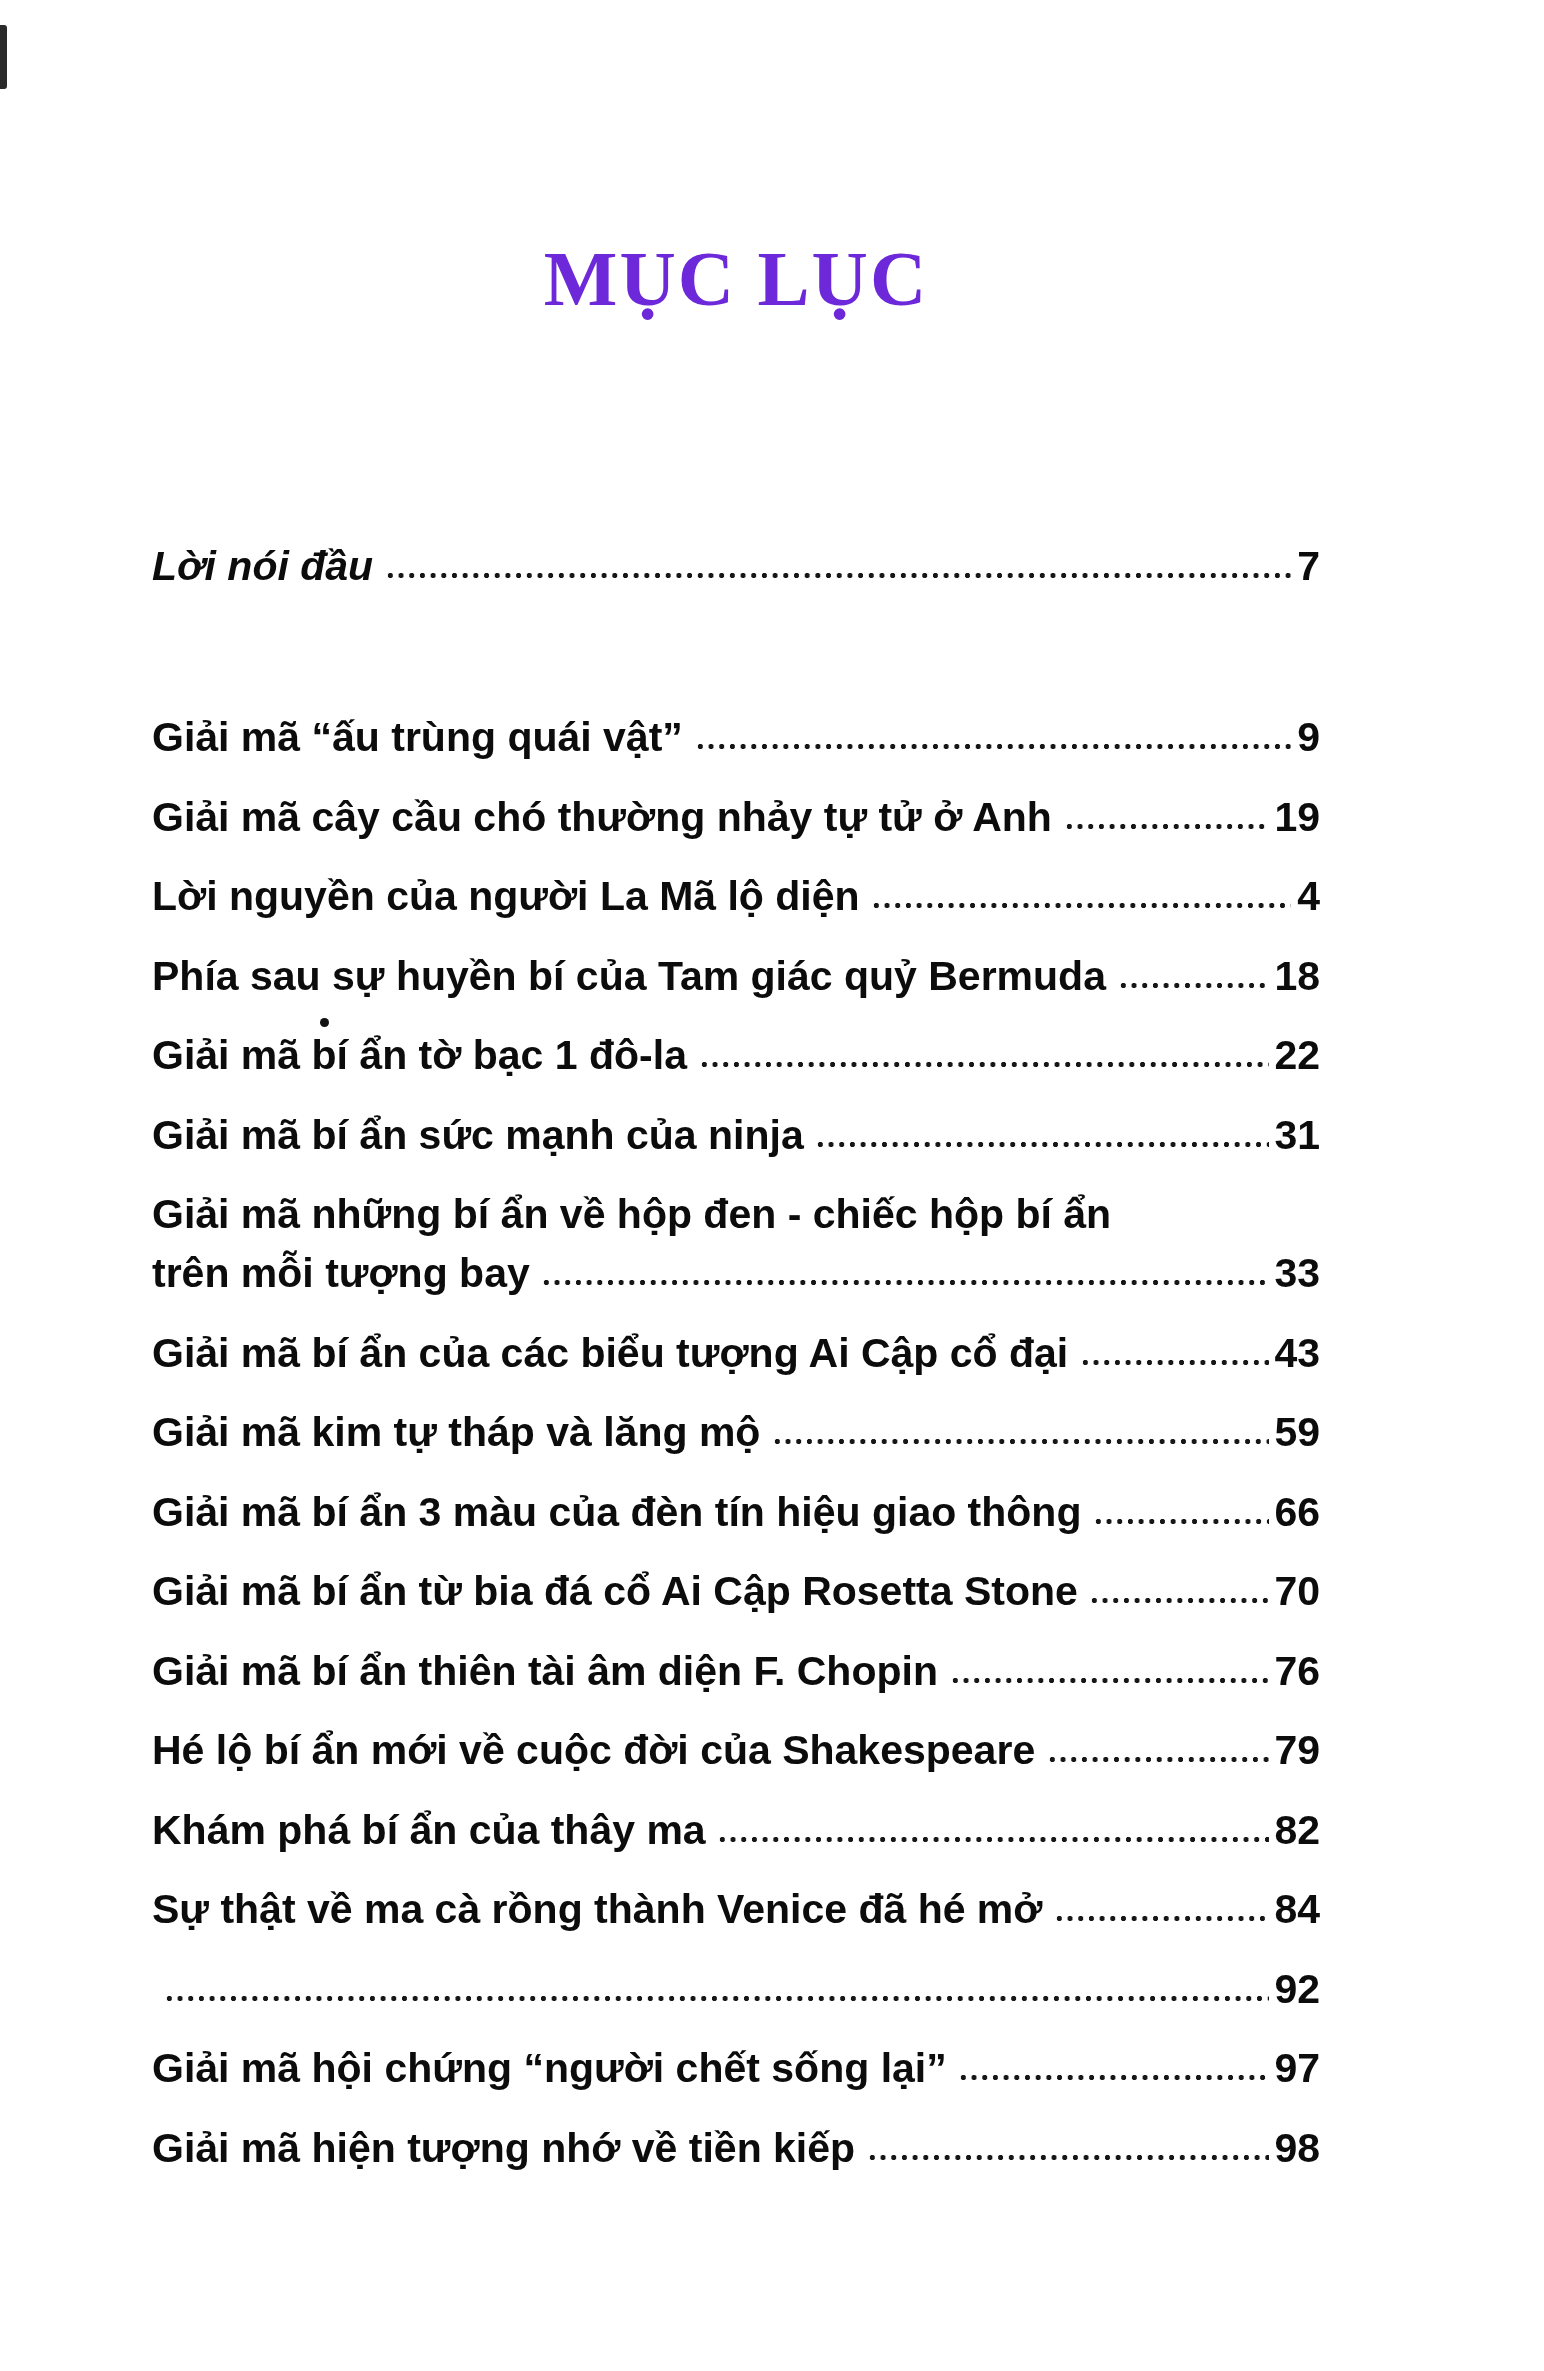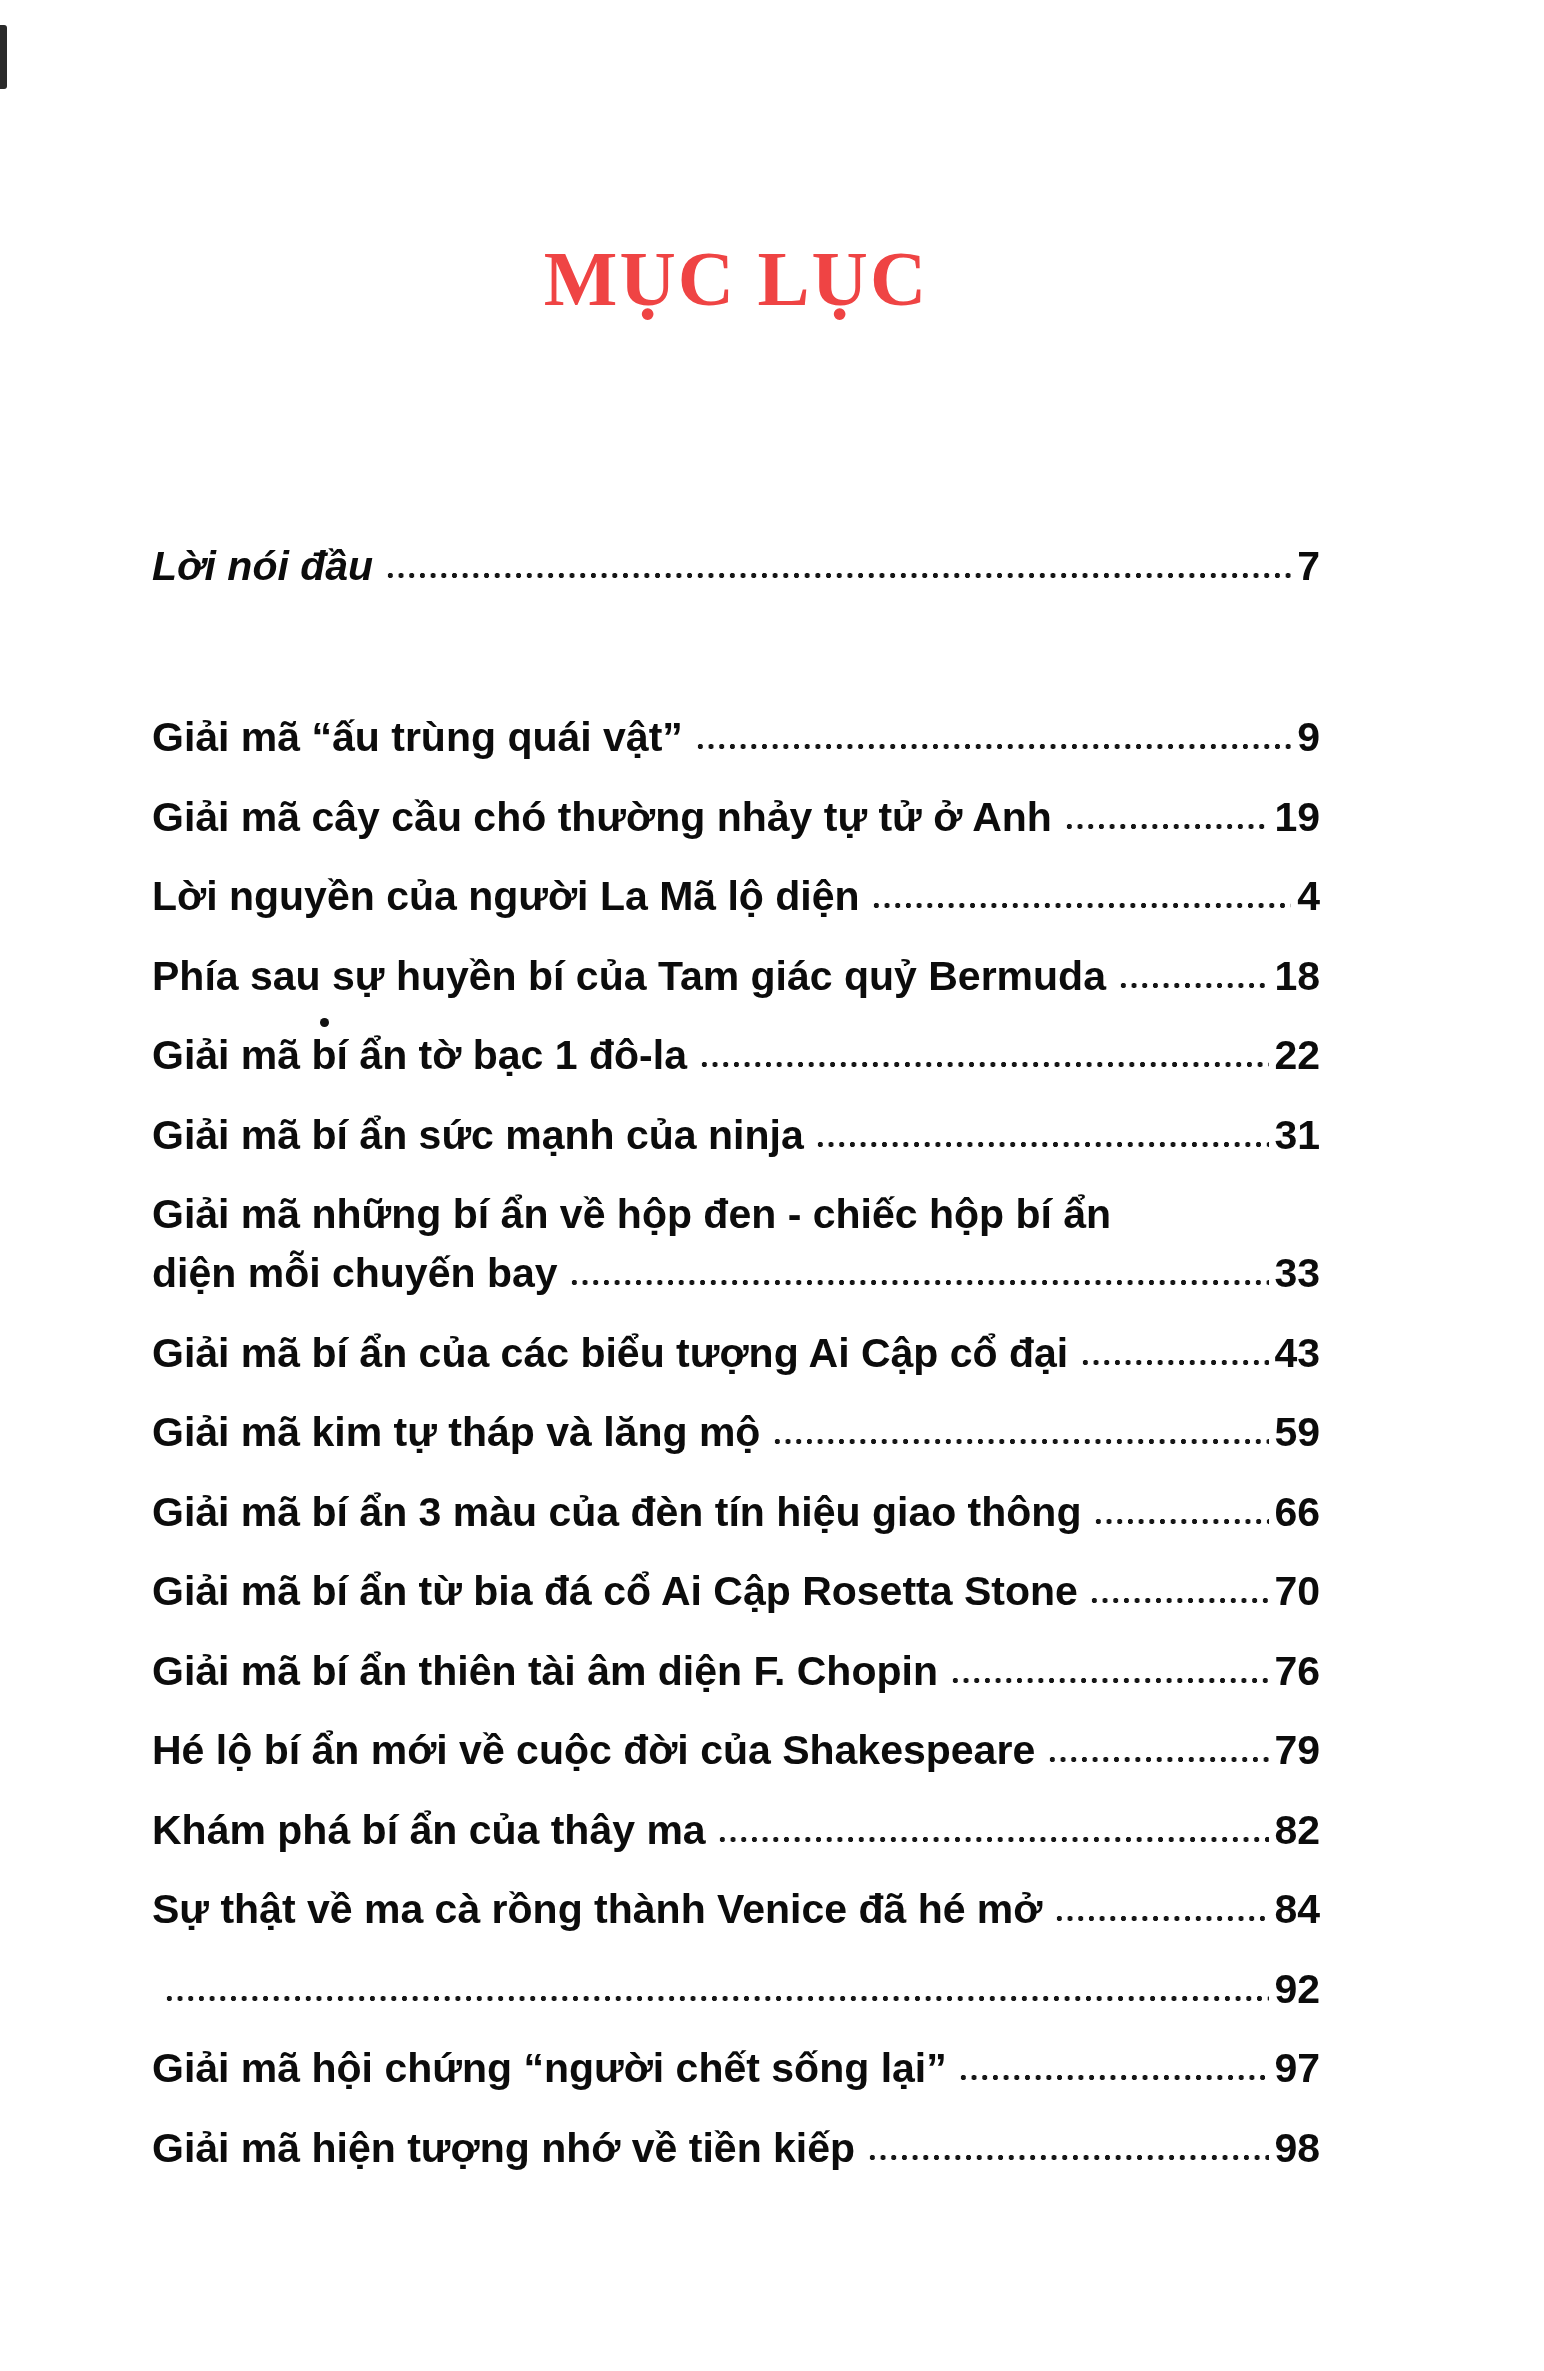--- a/index.html
+++ b/index.html
@@ -23,21 +23,21 @@
     width: 1168px;
   }
   .title {
     margin-top: 234px;
     font-family: "Liberation Serif", "DejaVu Serif", serif;
     font-weight: bold;
     font-size: 78px;
     line-height: 90px;
     letter-spacing: 2px;
     text-align: center;
-    color: #ef4444;
+    color: #6d28d9;
   }
   .toc {
     margin-top: 213px;
   }
   .row {
     display: flex;
     align-items: baseline;
     font-size: 41px;
     line-height: 59px;
     font-weight: bold;
@@ -152,21 +152,21 @@
               <span class="dots"></span>
               <span class="pagenum">31</span>
             </div>
           </div>
 
   <div class="entry">
             <div class="row">
               <span class="label">Giải mã những bí ẩn về hộp đen - chiếc hộp bí ẩn</span>
             </div>
             <div class="row">
-              <span class="label">diện mỗi chuyến bay</span>
+              <span class="label">trên mỗi tượng bay</span>
               <span class="dots"></span>
               <span class="pagenum">33</span>
             </div>
           </div>
 
   <div class="entry">
             <div class="row">
               <span class="label">Giải mã bí ẩn của các biểu tượng Ai Cập cổ đại</span>
               <span class="dots"></span>
               <span class="pagenum">43</span>

